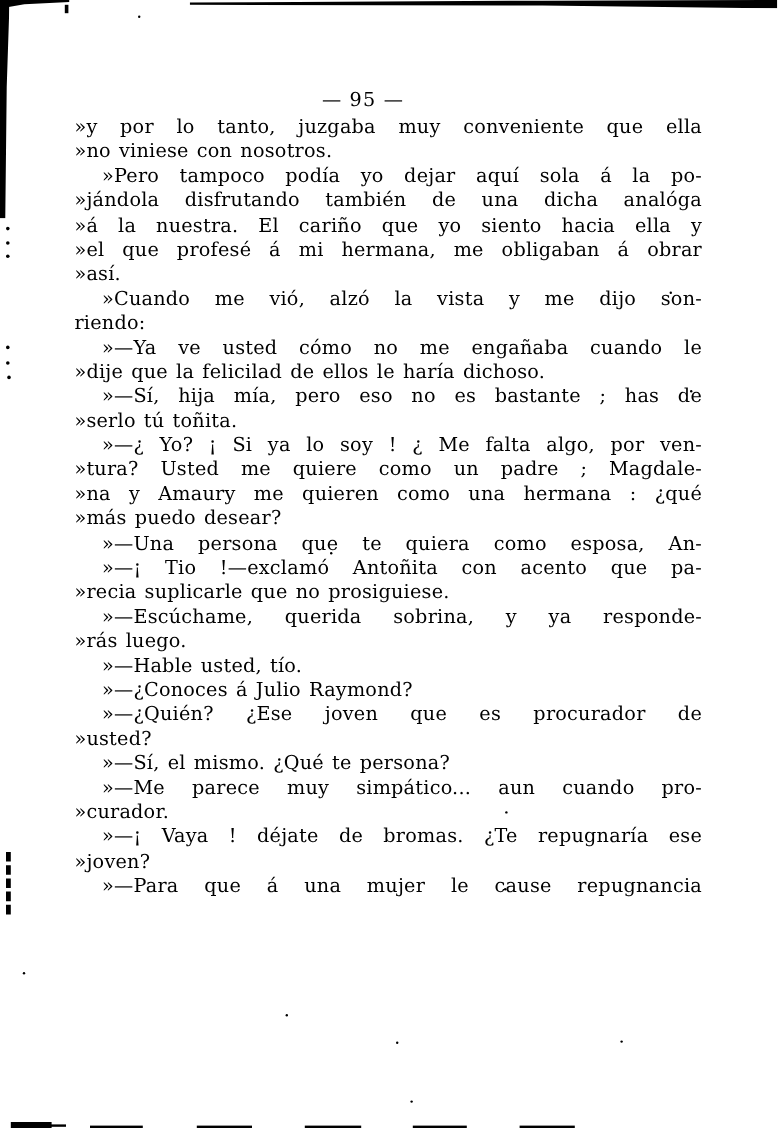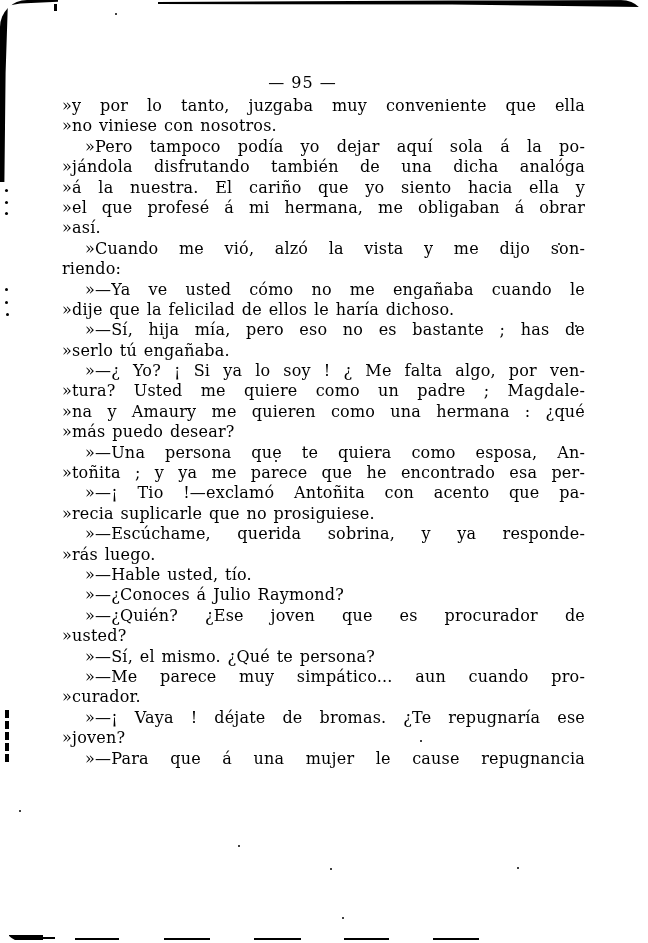--- a/index.html
+++ b/index.html
@@ -7,21 +7,20 @@
     width: 648px; height: 943px;
     background: #ffffff;
   }
   .sheet {
     position: relative;
     width: 648px; height: 943px;
     background: #ffffff;
     overflow: hidden;
     color: #000;
     font-family: "DejaVu Serif", "Liberation Serif", serif;
-    border-radius: 27px;
   }
   .page-header {
     position: absolute;
     top: 73px; left: 62px; width: 523px;
     transform: translateX(-21px);
     text-align: center;
     font-size: 16px;
     letter-spacing: 1px;
     white-space: nowrap;
   }
@@ -96,27 +95,26 @@
     <div class="line j ind">»Pero tampoco podía yo dejar aquí sola á la po-</div>
     <div class="line j">»jándola disfrutando también de una dicha analóga</div>
     <div class="line j">»á la nuestra. El cariño que yo siento hacia ella y</div>
     <div class="line j">»el que profesé á mi hermana, me obligaban á obrar</div>
     <div class="line">»así.</div>
     <div class="line j ind">»Cuando me vió, alzó la vista y me dijo son-</div>
     <div class="line">riendo:</div>
     <div class="line j ind">»—Ya ve usted cómo no me engañaba cuando le</div>
     <div class="line">»dije que la felicilad de ellos le haría dichoso.</div>
     <div class="line j ind">»—Sí, hija mía, pero eso no es bastante ; has de</div>
-    <div class="line">»serlo tú engañaba.</div>
+    <div class="line">»serlo tú toñita.</div>
     <div class="line j ind">»—¿ Yo? ¡ Si ya lo soy ! ¿ Me falta algo, por ven-</div>
     <div class="line j">»tura? Usted me quiere como un padre ; Magdale-</div>
     <div class="line j">»na y Amaury me quieren como una hermana : ¿qué</div>
     <div class="line">»más puedo desear?</div>
     <div class="line j ind">»—Una persona que te quiera como esposa, An-</div>
-    <div class="line j">»toñita ; y ya me parece que he encontrado esa per-</div>
     <div class="line j ind">»—¡ Tio !—exclamó Antoñita con acento que pa-</div>
     <div class="line">»recia suplicarle que no prosiguiese.</div>
     <div class="line j ind">»—Escúchame, querida sobrina, y ya responde-</div>
     <div class="line">»rás luego.</div>
     <div class="line ind">»—Hable usted, tío.</div>
     <div class="line ind">»—¿Conoces á Julio Raymond?</div>
     <div class="line j ind">»—¿Quién? ¿Ese joven que es procurador de</div>
     <div class="line">»usted?</div>
     <div class="line ind">»—Sí, el mismo. ¿Qué te persona?</div>
     <div class="line j ind">»—Me parece muy simpático... aun cuando pro-</div>

